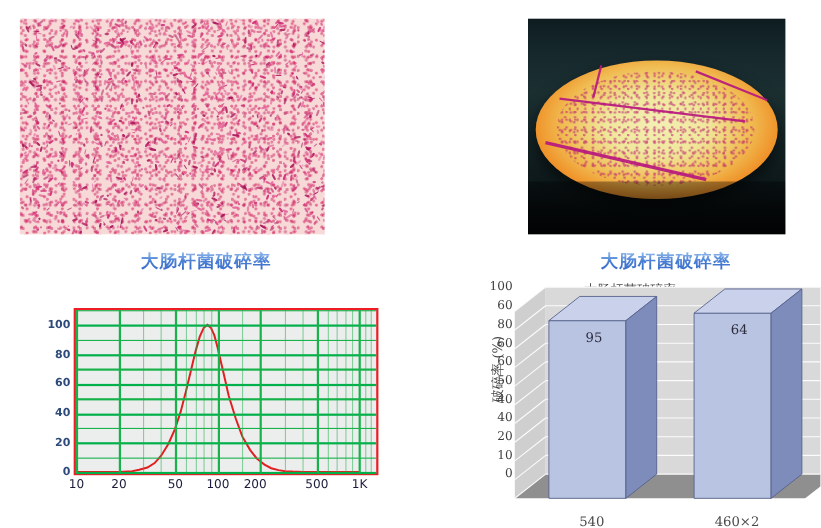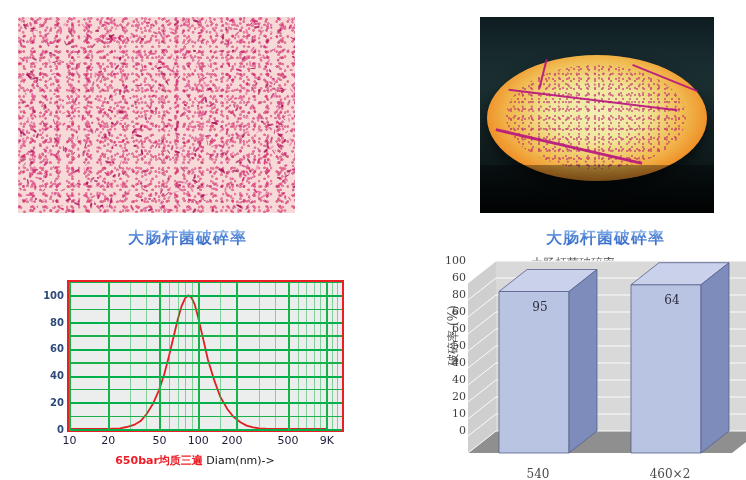--- a/index.html
+++ b/index.html
@@ -1065,26 +1065,22 @@
       <div class="ylab" style="top: 36.5909px;">80</div>
       <div class="ylab" style="top: 9.86364px;">100</div>
     </div>
   <div class="xaxisrow" id="pc-xrow">
       <div class="xlab" style="left: 2.5px;">10</div>
       <div class="xlab" style="left: 41.2334px;">20</div>
       <div class="xlab" style="left: 92.4361px;">50</div>
       <div class="xlab" style="left: 131.169px;">100</div>
       <div class="xlab" style="left: 165px;">200</div>
       <div class="xlab" style="left: 221.106px;">500</div>
-      <div class="xlab" style="left: 259.839px;">9K</div>
+      <div class="xlab" style="left: 259.839px;">1K</div>
     </div>
-  <div class="xtitle">
-    <span class="red">650bar均质三遍</span>
-    <span class="blk">Diam(nm)-&gt;</span>
-  </div>
 </div>
 
 <div id="chart-bars">
   <div class="btitle">大肠杆菌破碎率</div>
   <div class="ytitle">破碎率 (%)</div>
   <svg class="scene" id="bar-scene" width="346" height="225">
       <polygon points="96,6 360,6 360,176 96,176" fill="#d9d9d9"></polygon>
       <polygon points="68,28 96,6 96,176 68,198" fill="#cfcfcf"></polygon>
       <polygon points="68,198 96,176 360,176 332,198" fill="#8f8f8f"></polygon>
       <line x1="96" y1="176" x2="360" y2="176" stroke="#fbfbfb" stroke-width="1"></line>

